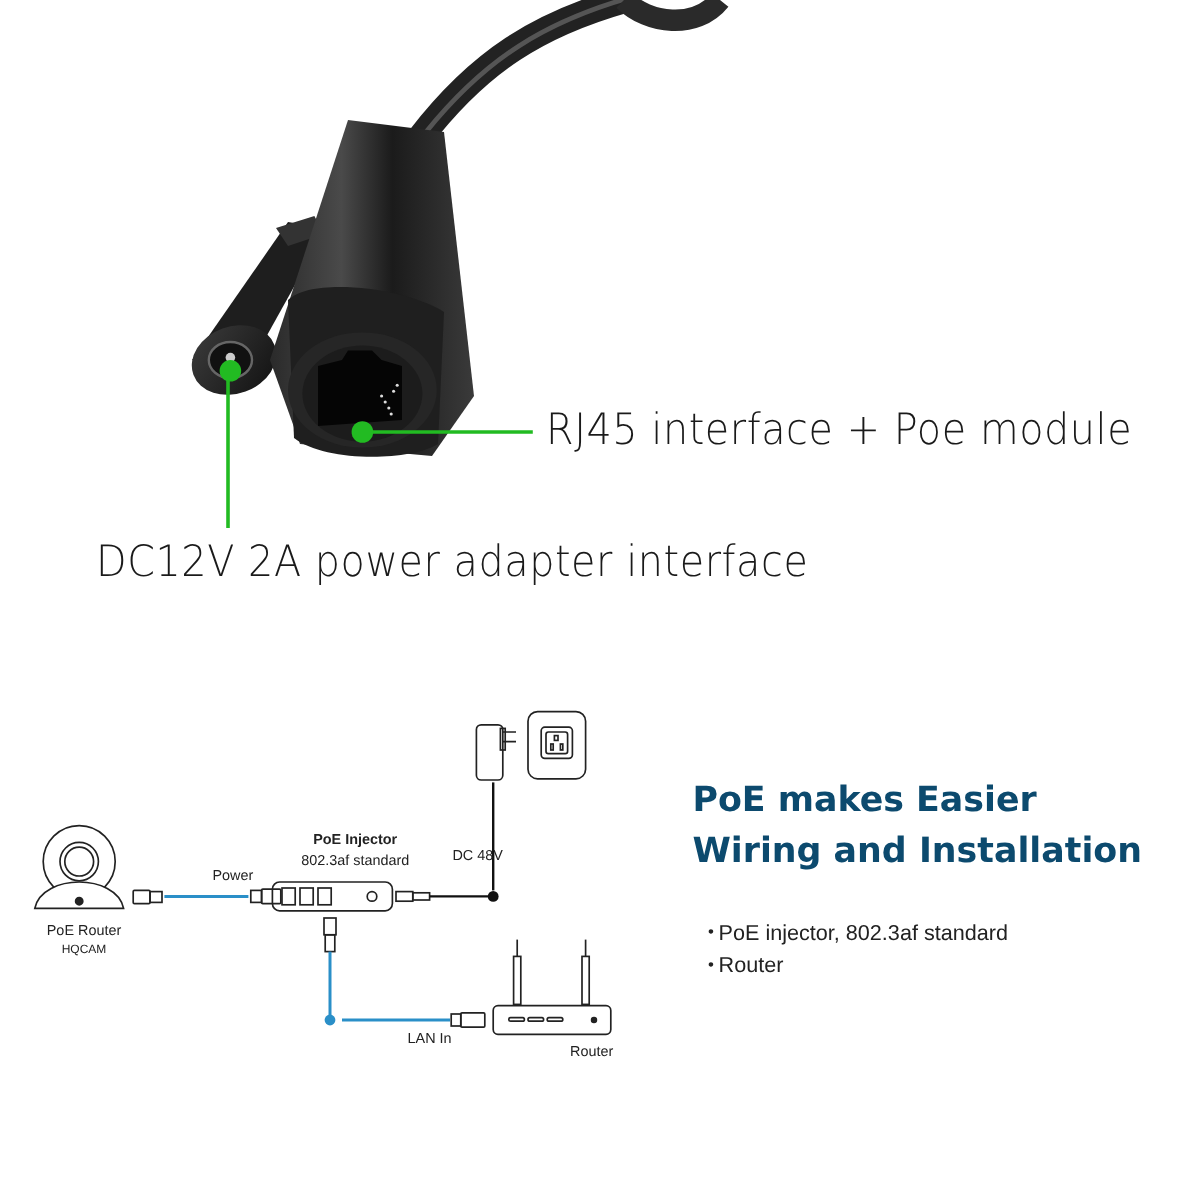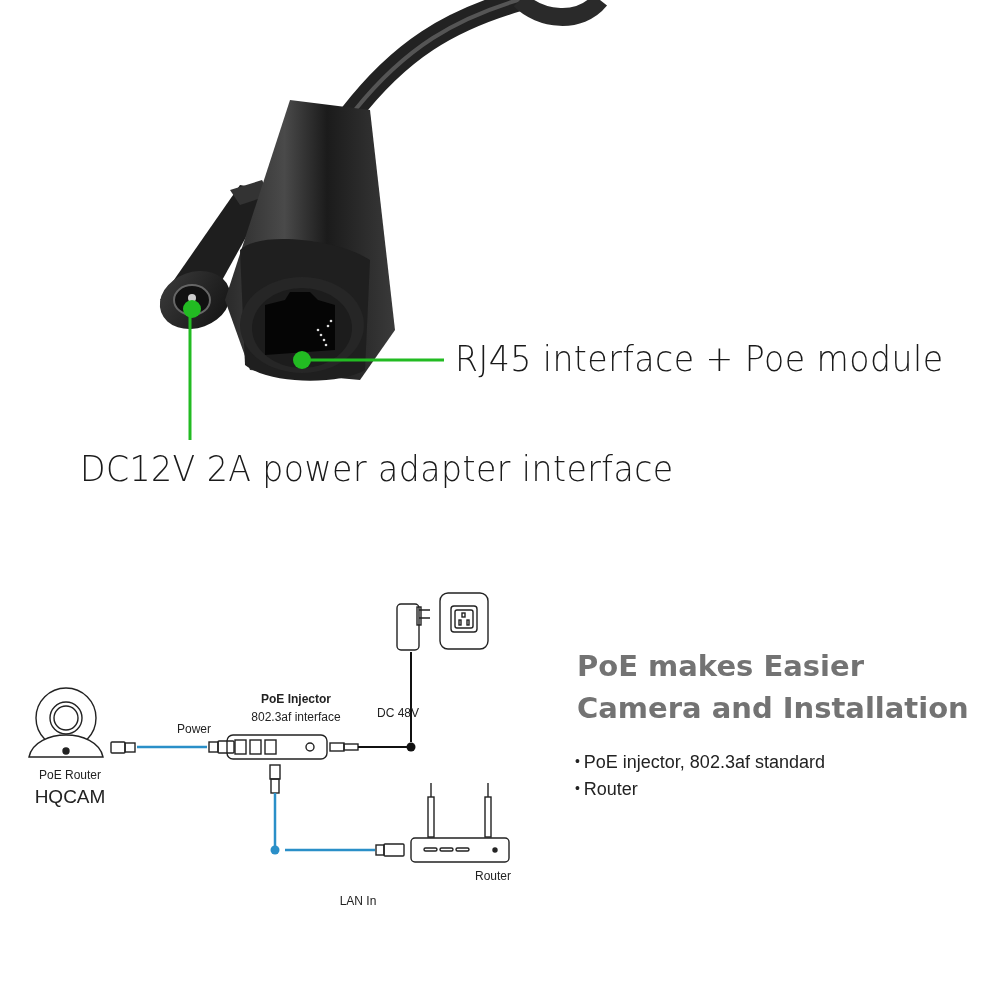--- a/index.html
+++ b/index.html
@@ -3,22 +3,22 @@
 <meta charset="utf-8">
 <style>
   html, body { margin: 0; padding: 0; background: #ffffff; }
   body { width: 1000px; height: 1000px; position: relative; overflow: hidden; font-family: "DejaVu Sans", sans-serif; color: #1a1a1a; }
   .photo-svg { position: absolute; left: 0; top: 0; }
   .callout { position: absolute; font-family: "DejaVu Sans", sans-serif; color: #1a1a1a; white-space: nowrap; letter-spacing: 0.5px; font-weight: 300; }
   .callout-rj45 { left: 455px; top: 338px; font-size: 36px; transform: scaleX(0.92); transform-origin: left; }
   .callout-dc { left: 80px; top: 448px; font-size: 36px; transform: scaleX(0.92); transform-origin: left; }
   .diagram-svg { position: absolute; left: 0; top: 580px; }
   .dlabel { position: absolute; font-family: "Liberation Sans", sans-serif; font-size: 12px; color: #222; white-space: nowrap; text-align: center; }
-  .headline { position: absolute; left: 577px; top: 645px; font-family: "DejaVu Sans", sans-serif; font-weight: bold; font-size: 29px; line-height: 42px; color: #737373; }
-  .bullets { position: absolute; left: 575px; top: 748px; font-family: "Liberation Sans", sans-serif; font-size: 18px; line-height: 26px; color: #222; margin: 0; padding: 0; list-style: none; }
+  .headline { position: absolute; left: 577px; top: 645px; font-family: "DejaVu Sans", sans-serif; font-weight: bold; font-size: 29px; line-height: 42px; color: #0c4a6e; }
+  .bullets { position: absolute; left: 575px; top: 748px; font-family: "Liberation Sans", sans-serif; font-size: 18px; line-height: 26px; color: #222; margin: 15px; padding: 0; list-style: none; }
   .bullets li::before { content: "• "; font-size: 14px; vertical-align: 2px; }
 </style>
 </head>
 <body>
 
 <svg class="photo-svg" width="1000" height="520" viewBox="0 0 1000 520">
   <defs>
     <linearGradient id="bodyGrad" x1="0" y1="0" x2="1" y2="0">
       <stop offset="0" stop-color="#2a2a2a"></stop>
       <stop offset="0.35" stop-color="#4a4a4a"></stop>
@@ -140,29 +140,29 @@
       <line x1="488" y1="203" x2="488" y2="217"></line>
       <rect x="424" y="268" width="13" height="3" rx="1.5"></rect>
       <rect x="440" y="268" width="13" height="3" rx="1.5"></rect>
       <rect x="456" y="268" width="13" height="3" rx="1.5"></rect>
       <circle cx="495" cy="270" r="2" fill="#222"></circle>
     </g>
   </g>
 </svg>
 
 <div class="dlabel" style="left:25px; top:768px; width:90px; font-size:12px;">PoE Router</div>
-<div class="dlabel" style="left:25px; top:786px; width:90px; font-size:19px;">HQCAM</div>
+<div class="dlabel" style="left:25px; top:786px; width:90px; font-size:10px;">HQCAM</div>
 <div class="dlabel" style="left:164px; top:722px; width:60px;">Power</div>
 <div class="dlabel" style="left:236px; top:692px; width:120px;font-weight:bold;">PoE Injector</div>
-<div class="dlabel" style="left:236px; top:710px; width:120px;">802.3af interface</div>
+<div class="dlabel" style="left:236px; top:710px; width:120px;">802.3af standard</div>
 <div class="dlabel" style="left:368px; top:706px; width:60px;">DC 48V</div>
-<div class="dlabel" style="left:328px; top:894px; width:60px;">LAN In</div>
+<div class="dlabel" style="left:328px; top:858px; width:60px;">LAN In</div>
 <div class="dlabel" style="left:463px; top:869px; width:60px;">Router</div>
 
 <div class="headline">
   <div>PoE makes Easier</div>
-  <div>Camera and Installation</div>
+  <div>Wiring and Installation</div>
 </div>
 
 <ul class="bullets">
   <li>PoE injector, 802.3af standard</li>
   <li>Router</li>
 </ul>
 
 </body></html>

